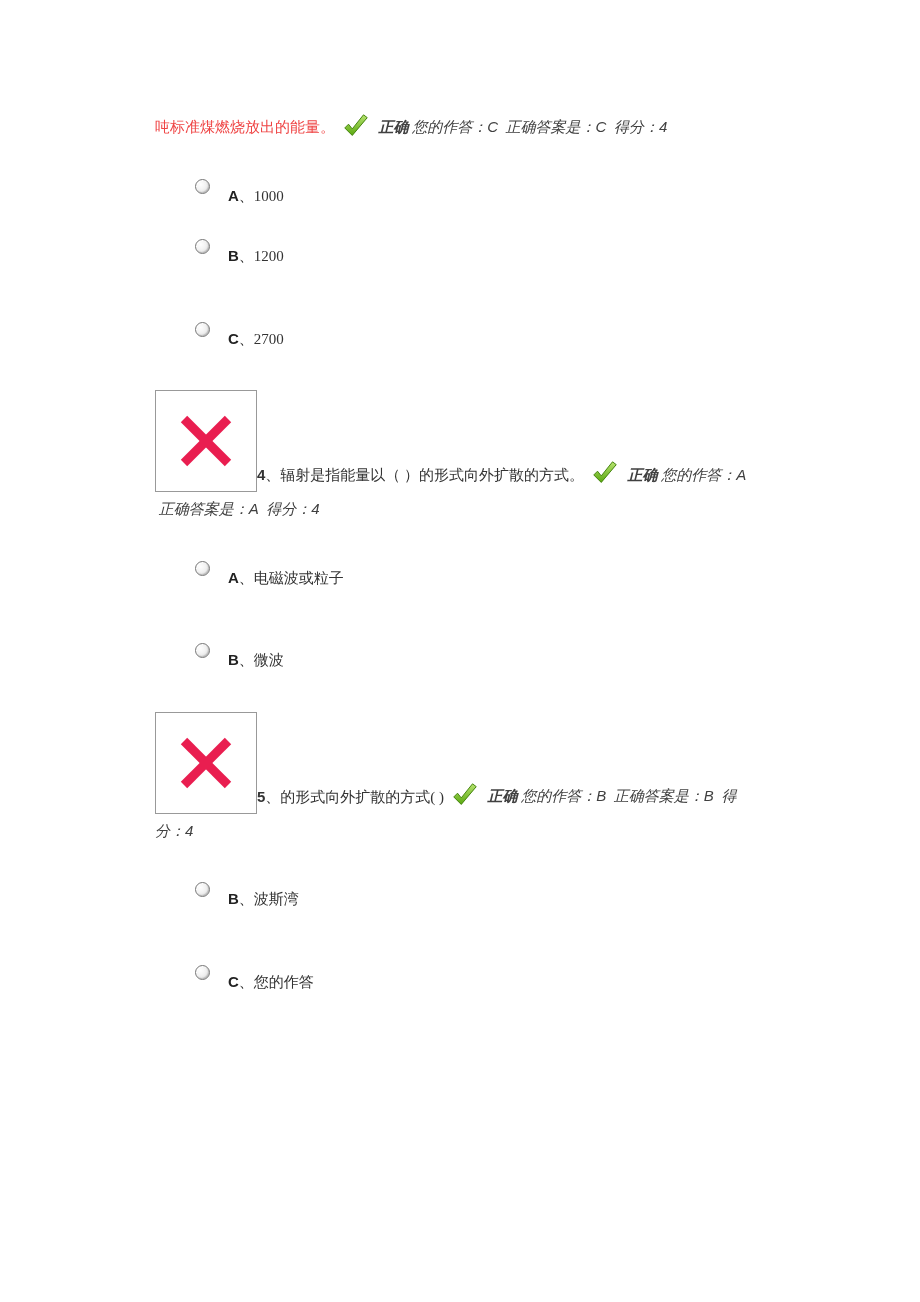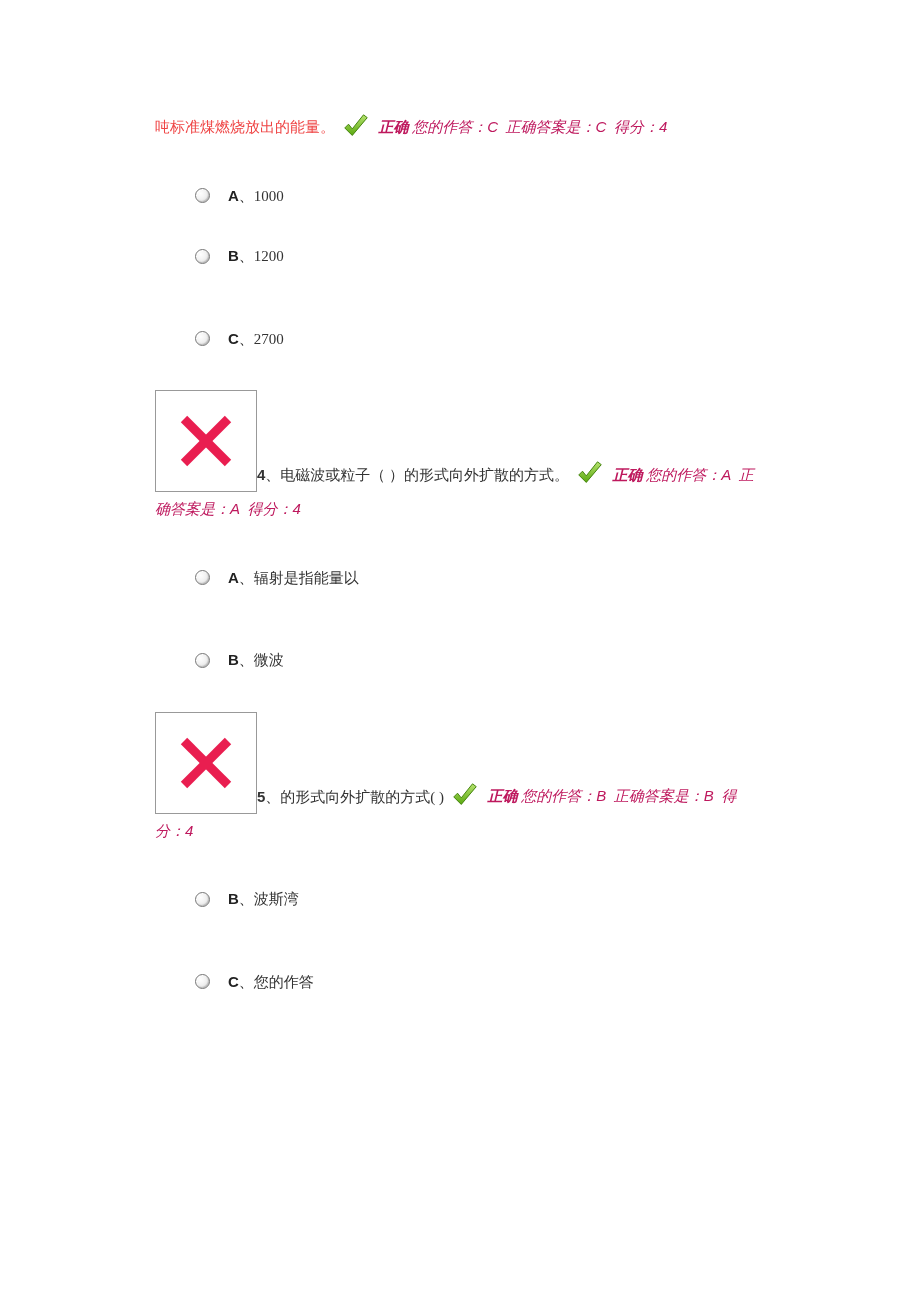--- a/index.html
+++ b/index.html
@@ -25,41 +25,41 @@
     font-weight: bold;
     color: #333;
     font-size: 15px;
   }
   .q-text {
     color: #333;
     font-family: "SimSun", "宋体", serif;
   }
   .feedback {
     font-style: italic;
-    color: #be185d;
+    color: #404040;
     font-family: "SimSun", "宋体", serif;
   }
   .feedback .ans-letter {
     font-style: italic;
     font-family: Arial, sans-serif;
   }
   .feedback .score {
     font-family: Arial, sans-serif;
     font-style: italic;
   }
   .feedback .correct-word {
     font-weight: bold;
   }
 
   .options {
     margin: 34px 0 34px 40px;
   }
   .opt-row {
     display: flex;
-    align-items: center;
+    align-items: flex-start;
     margin-bottom: 26px;
   }
   .opt-row:last-child { margin-bottom: 0; margin-top: 48px; }
 
   .radio-dot {
     width: 13px;
     height: 13px;
     border-radius: 50%;
     border: 1px solid #777;
     background: radial-gradient(circle at 35% 35%, #fefefe 0%, #f3f3f3 40%, #d9d9d9 100%);
@@ -147,21 +147,21 @@
       </div>
     </div>
   </div>
 
   <div class="block two-line-feedback">
     <span class="x-box">
       <svg viewBox="0 0 100 100">
         <line x1="28" y1="28" x2="72" y2="72" stroke="#e91e50" stroke-width="9" stroke-linecap="butt"></line>
         <line x1="72" y1="28" x2="28" y2="72" stroke="#e91e50" stroke-width="9" stroke-linecap="butt"></line>
       </svg>
-    </span><span class="q-num">4</span><span class="q-text">、电磁波或粒子（  ）的形式向外扩散的方式。</span>
+    </span><span class="q-num">4</span><span class="q-text">、辐射是指能量以（  ）的形式向外扩散的方式。</span>
     <span class="check-icon">
       <svg viewBox="0 0 32 32">
         <defs>
           <linearGradient id="gc2" x1="0" y1="0" x2="0" y2="1">
             <stop offset="0%" stop-color="#b7e36f"></stop>
             <stop offset="100%" stop-color="#5aa80f"></stop>
           </linearGradient>
         </defs>
         <path d="M4 17 L12 25 L28 6 L24 3 L12 18 L8 13 Z" fill="url(#gc2)" stroke="#3e7f08" stroke-width="1"></path>
       </svg>
@@ -169,21 +169,21 @@
     <span class="feedback">
       <span class="correct-word">正确</span>
       <span>您的作答：</span><span class="ans-letter">A</span>
       &nbsp;<span>正确答案是：</span><span class="ans-letter">A</span>
       &nbsp;<span>得分：</span><span class="score">4</span>
     </span>
 
     <div class="options">
       <div class="opt-row">
         <span class="radio-dot"></span>
-        <span><span class="opt-letter">A</span><span class="opt-sep">、</span><span class="opt-text">辐射是指能量以</span></span>
+        <span><span class="opt-letter">A</span><span class="opt-sep">、</span><span class="opt-text">电磁波或粒子</span></span>
       </div>
       <div class="opt-row">
         <span class="radio-dot"></span>
         <span><span class="opt-letter">B</span><span class="opt-sep">、</span><span class="opt-text">微波</span></span>
       </div>
     </div>
   </div>
 
   <div class="block two-line-feedback">
     <span class="x-box">

